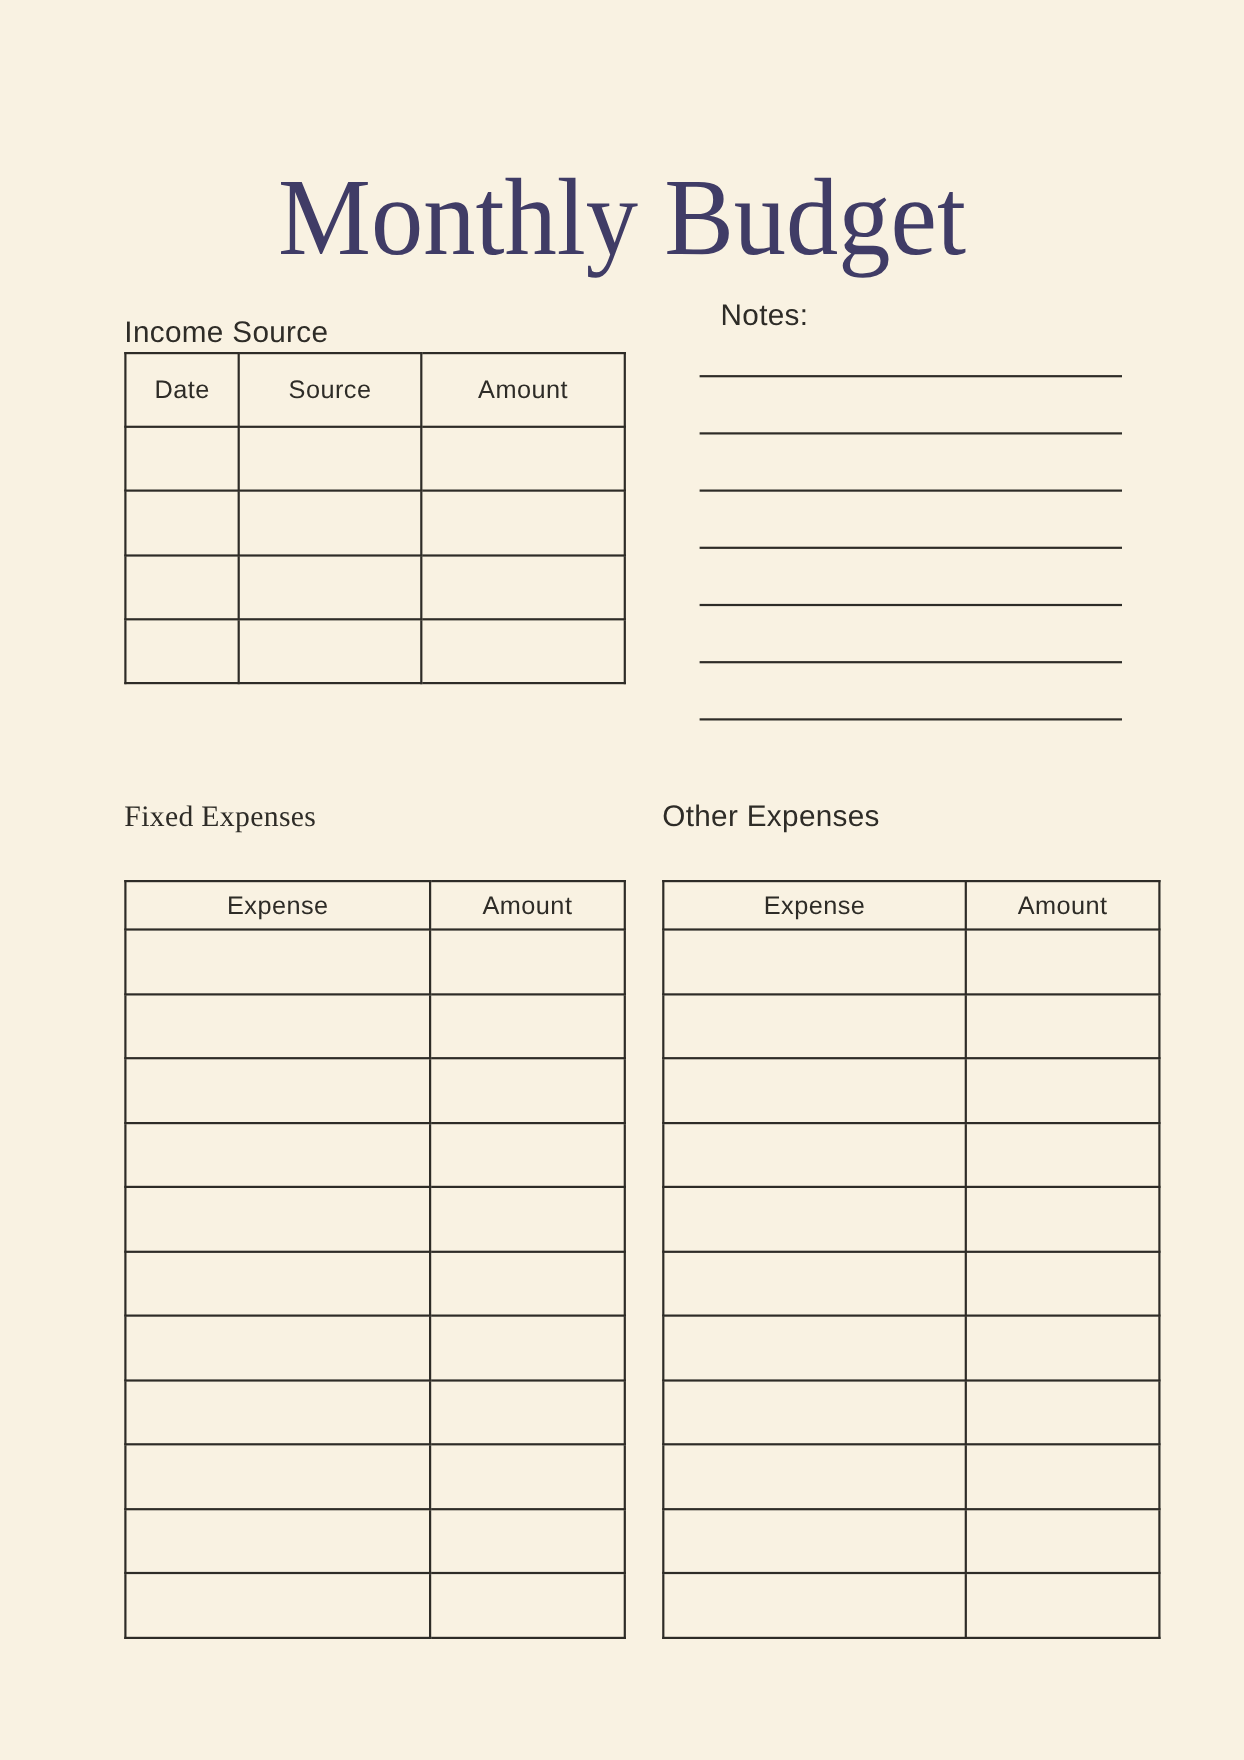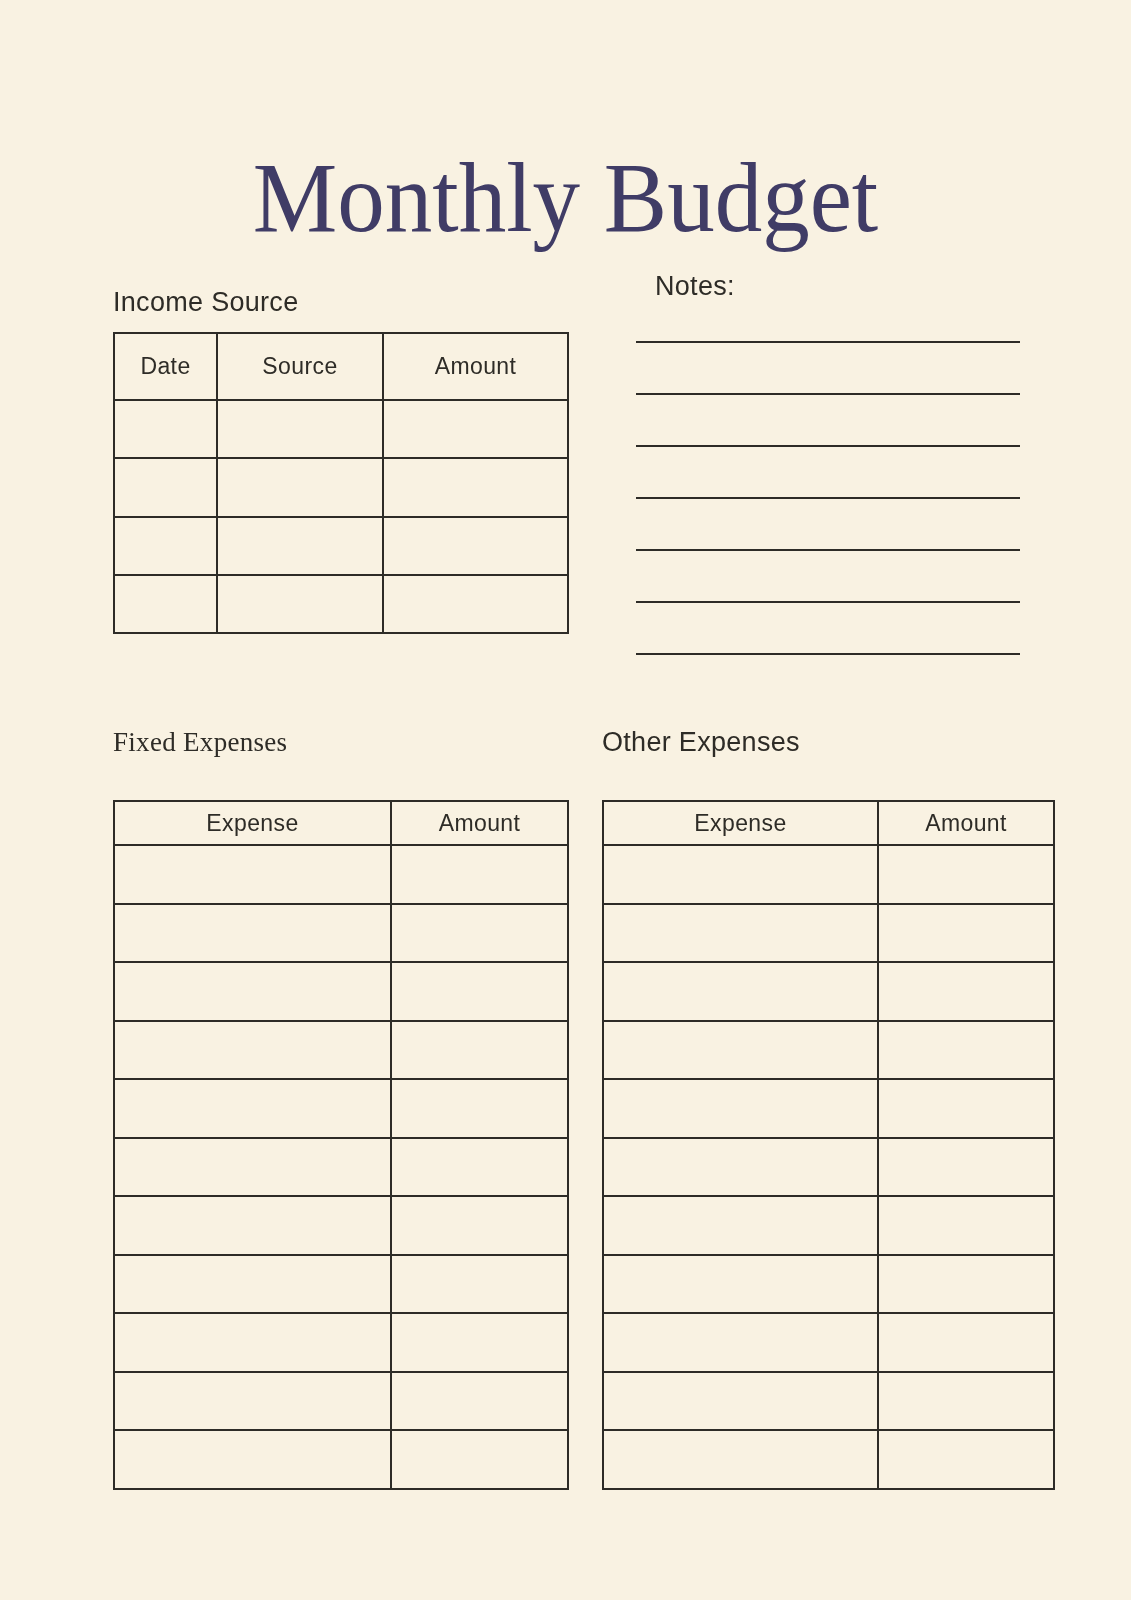--- a/index.html
+++ b/index.html
@@ -53,21 +53,21 @@
     border:2px solid var(--border-color);
     padding:0;
     text-align:center;
     vertical-align:middle;
     font-family:"Liberation Sans",sans-serif;
     font-size:23px;
     font-weight:500;
     letter-spacing:0.4px;
     color:var(--text-color);
   }
-  .income-table{left:113px;top:332px;width:454px;}
+  .income-table{left:113px;top:320px;width:454px;}
   .income-table thead tr{height:67px;}
   .income-table tbody tr{height:58.25px;}
   .income-table col:nth-child(1){width:103px;}
   .income-table col:nth-child(2){width:166px;}
   .income-table col:nth-child(3){width:185px;}
 
   .fixed-table{left:113px;top:800px;width:454px;}
   .fixed-table col:nth-child(1){width:277px;}
   .fixed-table col:nth-child(2){width:177px;}
 

